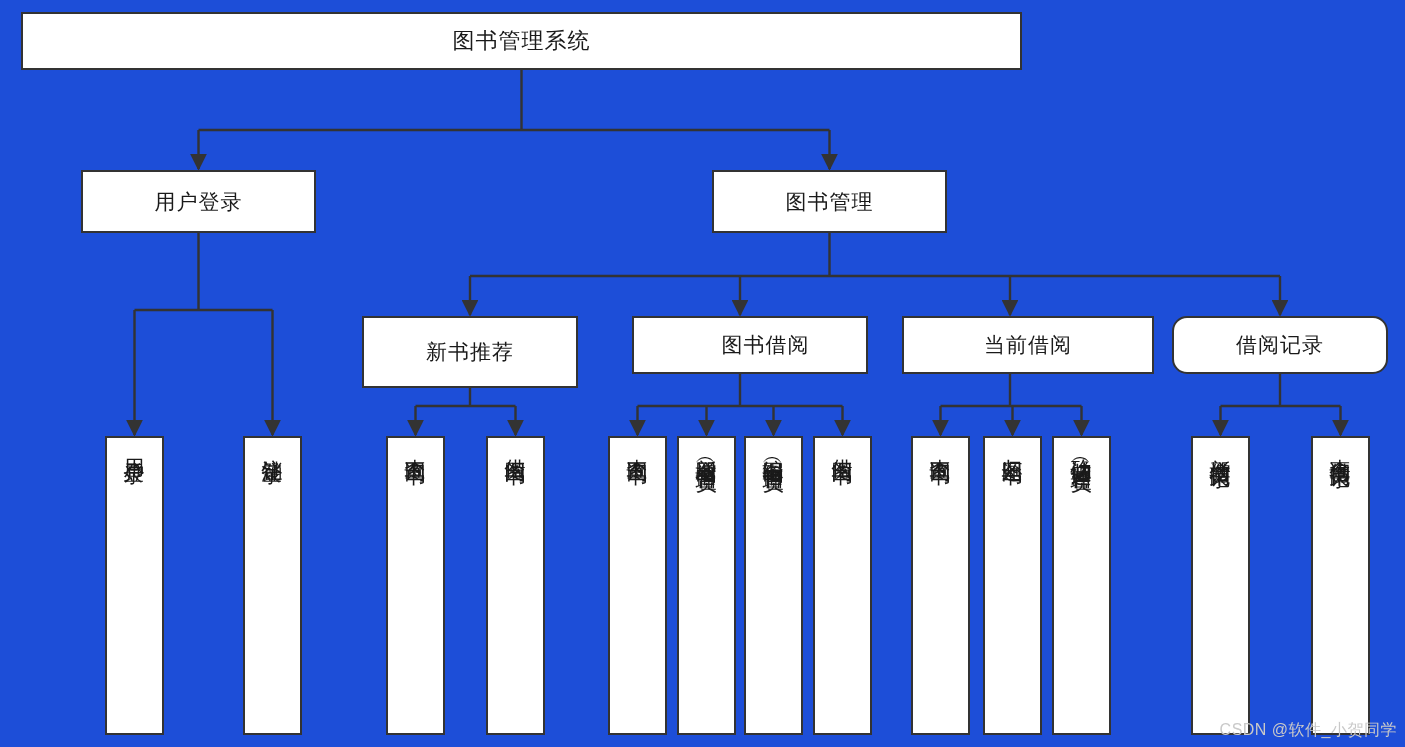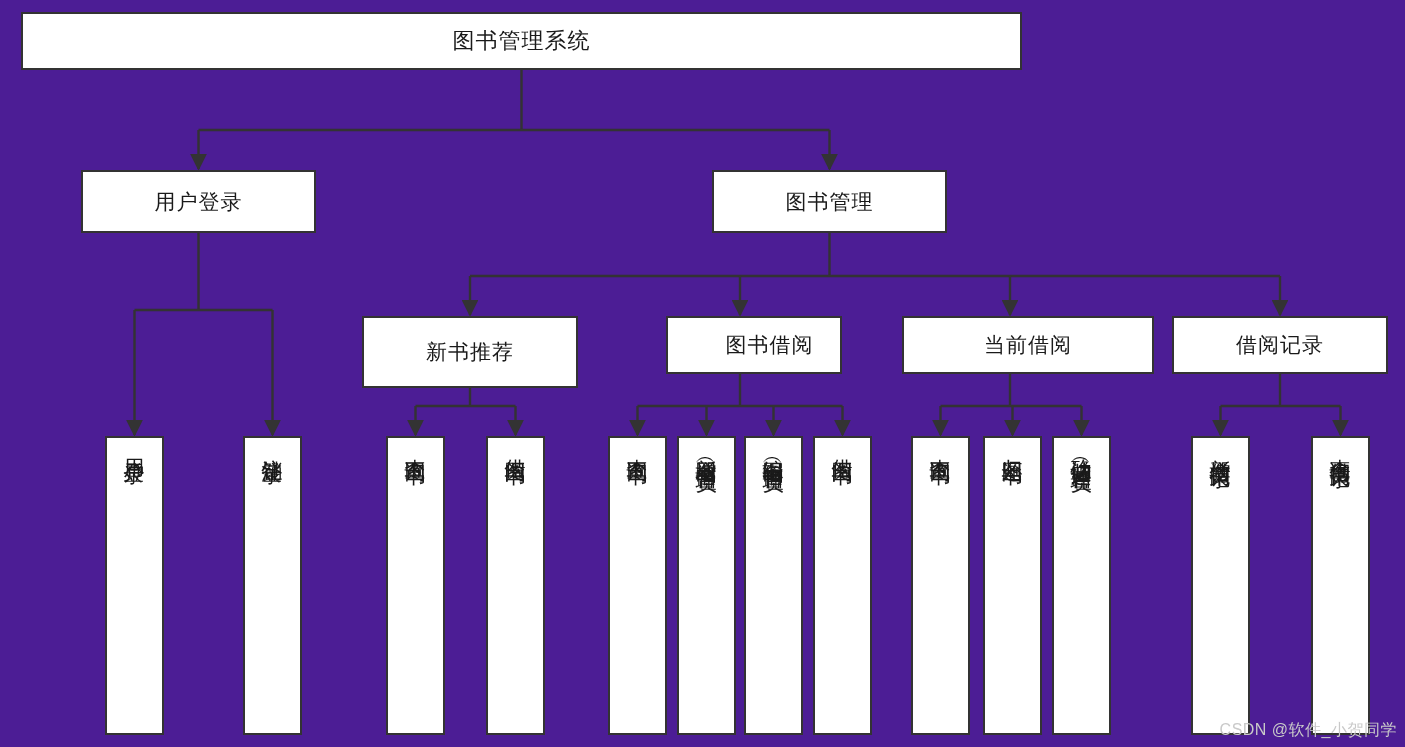--- a/index.html
+++ b/index.html
@@ -8,21 +8,21 @@
     padding: 0;
     background: #ffffff;
   }
   body {
     font-family: "Liberation Sans", "DejaVu Sans", sans-serif;
   }
   #canvas {
     position: relative;
     width: 1405px;
     height: 747px;
-    background: #4c1d95;
+    background: #1d4ed8;
     overflow: hidden;
   }
   #connectors {
     position: absolute;
     left: 0;
     top: 0;
     width: 1405px;
     height: 747px;
     pointer-events: none;
   }
@@ -133,27 +133,27 @@
         <span class="node-label">用户登录</span>
       </div>
       <div class="node horiz" style="left: 712px; top: 170px; width: 235px; height: 63px;">
         <span class="node-label">图书管理</span>
       </div>
     </div>
   <div id="level3-layer">
       <div class="node horiz" style="left: 362px; top: 316px; width: 216px; height: 72px;">
         <span class="node-label">新书推荐</span>
       </div>
-      <div class="node horiz" style="left: 666px; top: 316px; width: 176px; height: 58px; padding-left: 31px;">
+      <div class="node horiz" style="left: 632px; top: 316px; width: 236px; height: 58px; padding-left: 31px;">
         <span class="node-label">图书借阅</span>
       </div>
       <div class="node horiz" style="left: 902px; top: 316px; width: 252px; height: 58px;">
         <span class="node-label">当前借阅</span>
       </div>
-      <div class="node horiz" style="left: 1172px; top: 316px; width: 216px; height: 58px;">
+      <div class="node horiz" style="left: 1172px; top: 316px; width: 216px; height: 58px; border-radius: 15px;">
         <span class="node-label">借阅记录</span>
       </div>
     </div>
   <div id="leaf-layer">
       <div class="node leaf" style="left: 105px; top: 436px; width: 59px; height: 299px;">
         <span class="node-label">用户登录</span>
       </div>
       <div class="node leaf" style="left: 243px; top: 436px; width: 59px; height: 299px;">
         <span class="node-label">注销登录</span>
       </div>

